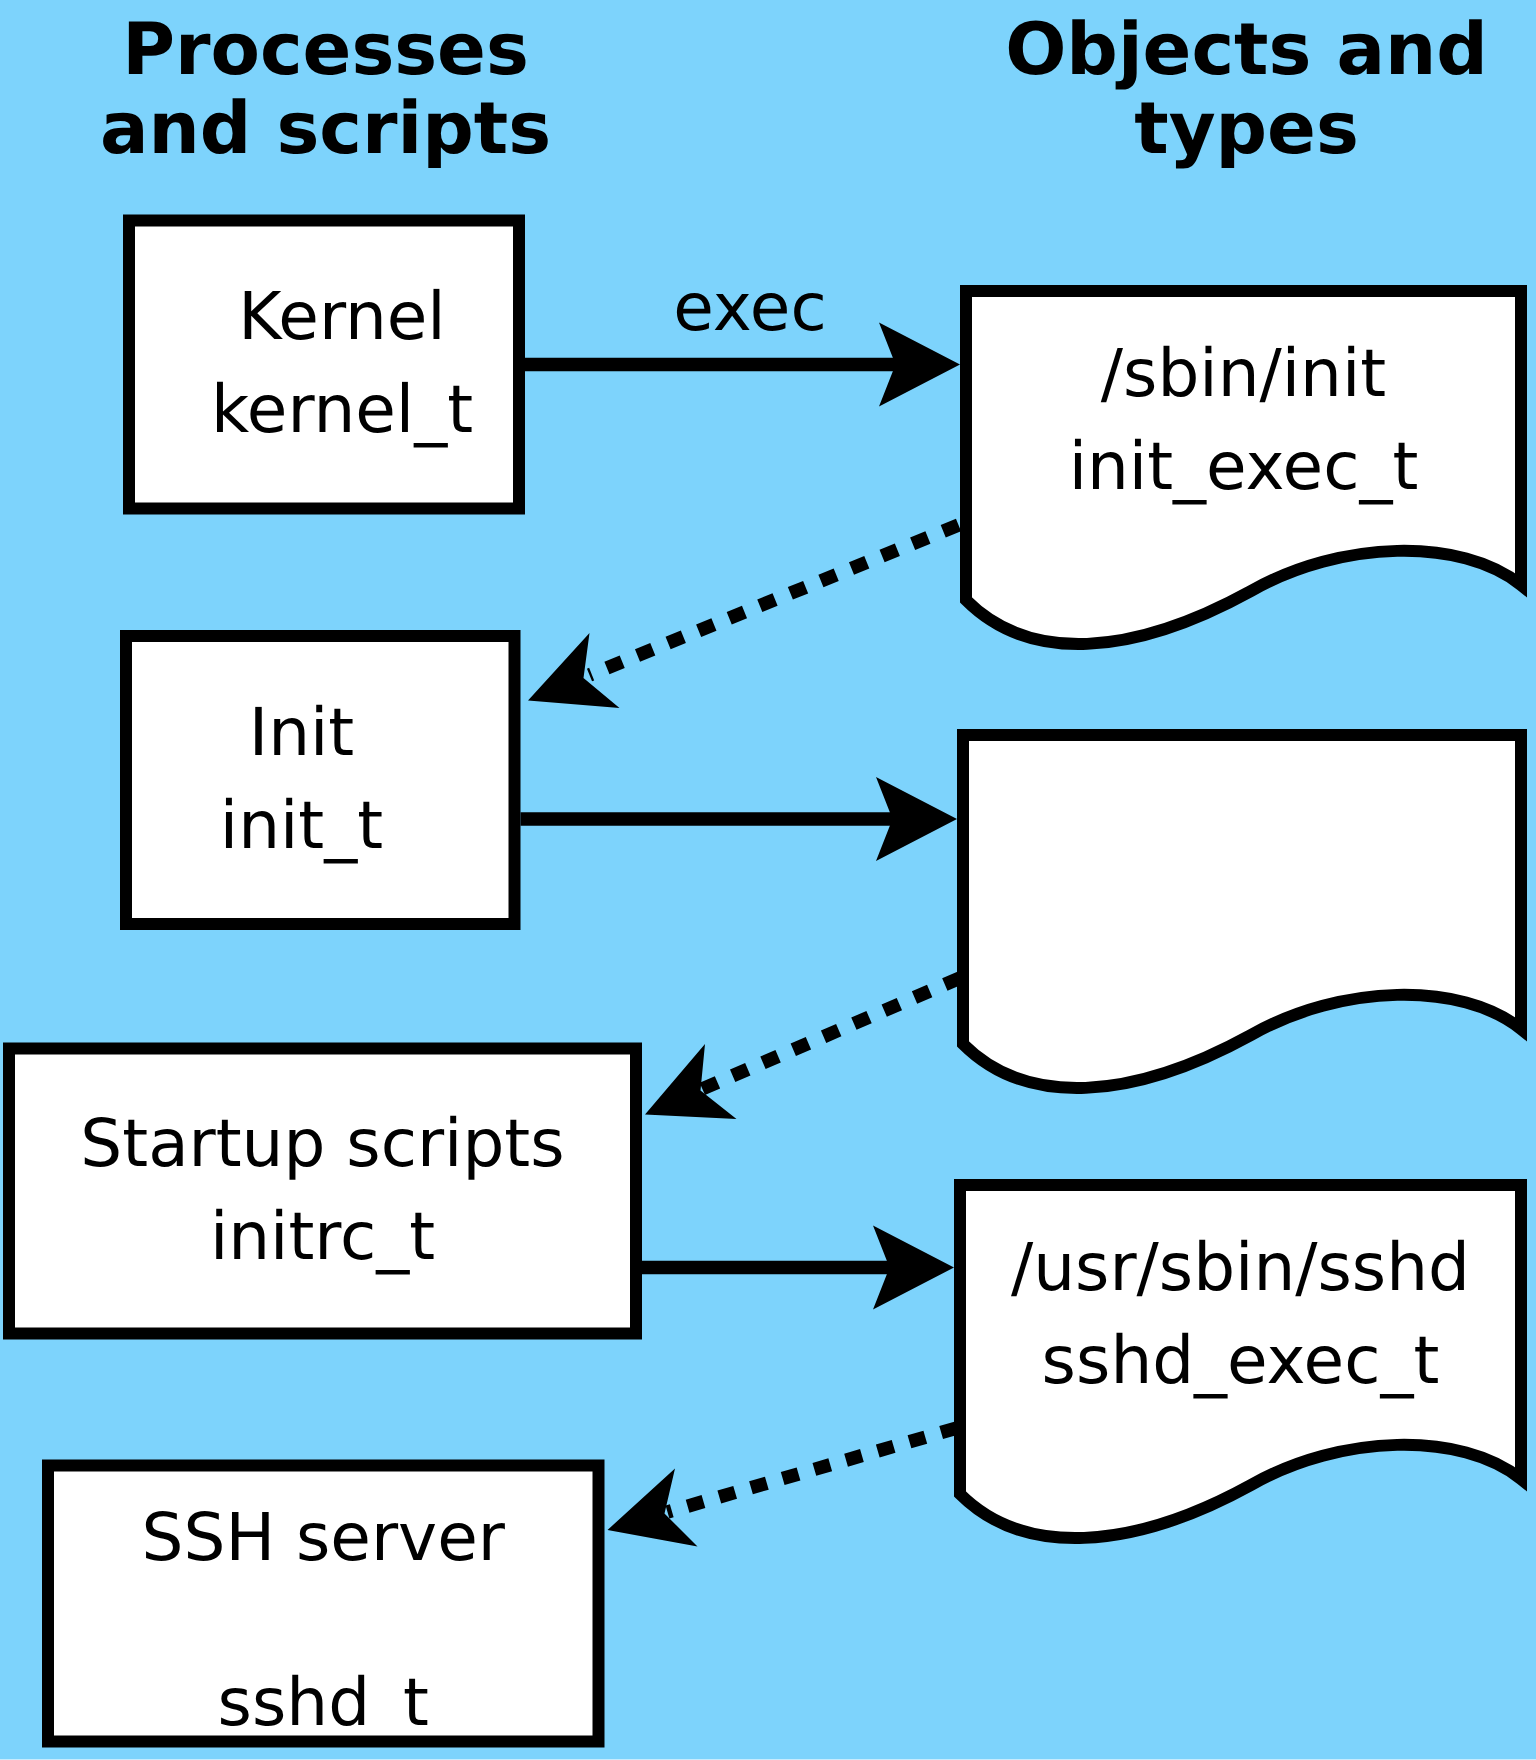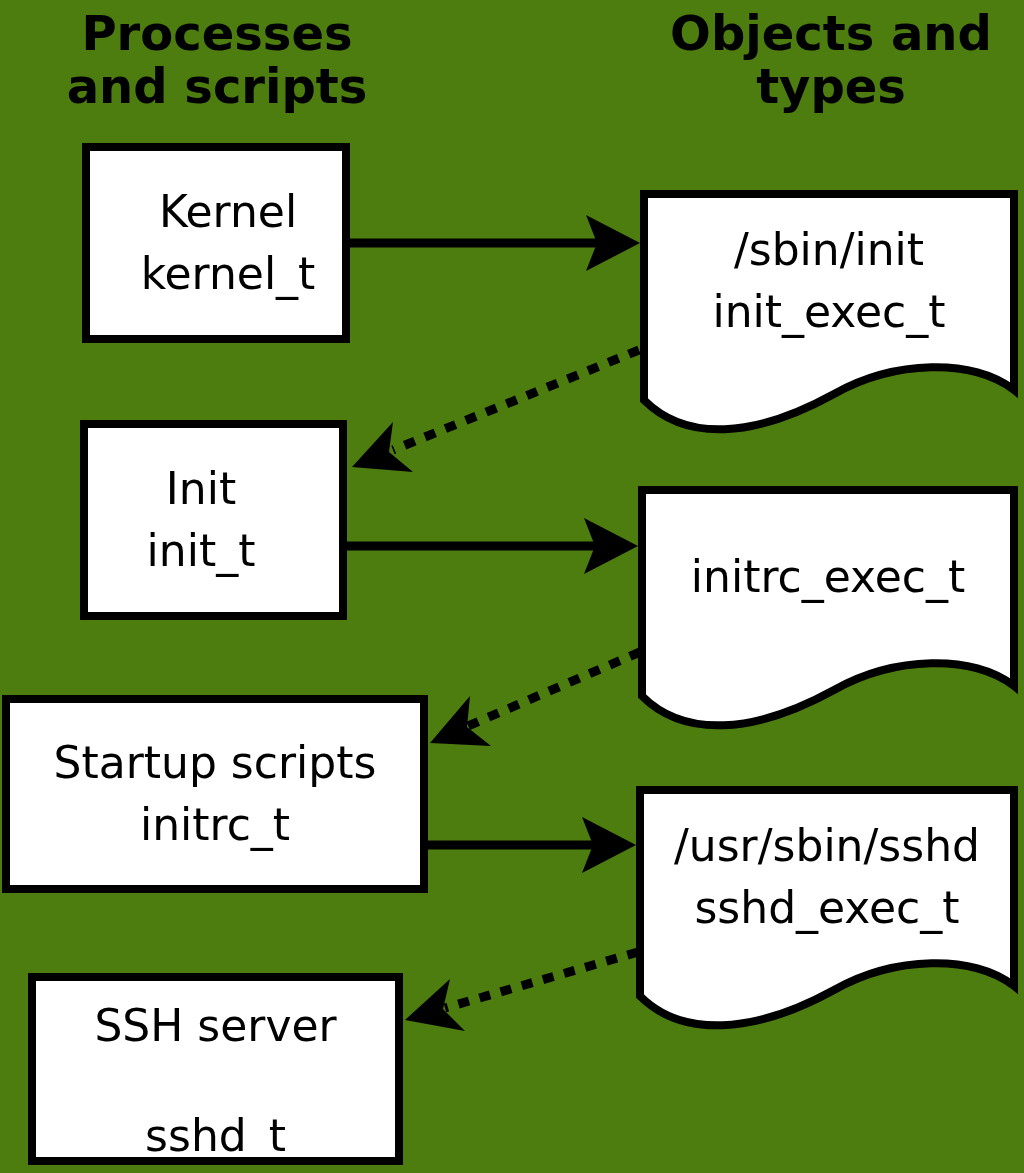--- a/index.html
+++ b/index.html
@@ -1,17 +1,17 @@
 <!DOCTYPE html>
 <html><head>
 <meta charset="utf-8">
 <style>
   html,body{margin:0;padding:0;background:#ffffff;}
   .canvas{
-    position:relative;width:1024px;height:1173px;background:#4d7c0f;
+    position:relative;width:1024px;height:1173px;background:#7dd3fc;
     font-family:"DejaVu Sans","Liberation Sans",sans-serif;color:#000;overflow:hidden;
   }
   .abs{position:absolute;}
   svg.layer{position:absolute;left:0;top:0;width:1024px;height:1173px;}
   .col-title{font-weight:bold;font-size:48px;line-height:53px;text-align:center;white-space:nowrap;}
   .node-label{
     display:flex;flex-direction:column;justify-content:center;align-items:center;
     text-align:center;font-size:44px;line-height:62px;white-space:nowrap;
   }
   .edge-label{font-size:44px;line-height:46px;text-align:center;white-space:nowrap;}
@@ -75,21 +75,21 @@
   <div class="abs node-label" style="left:28px;top:973px;width:375px;height:216px;gap:48px;">
     <div>SSH server</div>
     <div>sshd_t</div>
   </div>
 
   <div class="abs node-label" style="left:644px;top:219px;width:370px;height:124px;">
     <div>/sbin/init</div>
     <div>init_exec_t</div>
   </div>
   <div class="abs node-label" style="left:642px;top:515px;width:372px;height:124px;">
-    <div>initrc_exec_t</div>
   </div>
   <div class="abs node-label" style="left:640px;top:815px;width:374px;height:124px;">
     <div>/usr/sbin/sshd</div>
     <div>sshd_exec_t</div>
   </div>
 
+  <div class="abs edge-label" style="left:400px;top:183px;width:200px;">exec</div>
 
 </div>
 
 </body></html>

